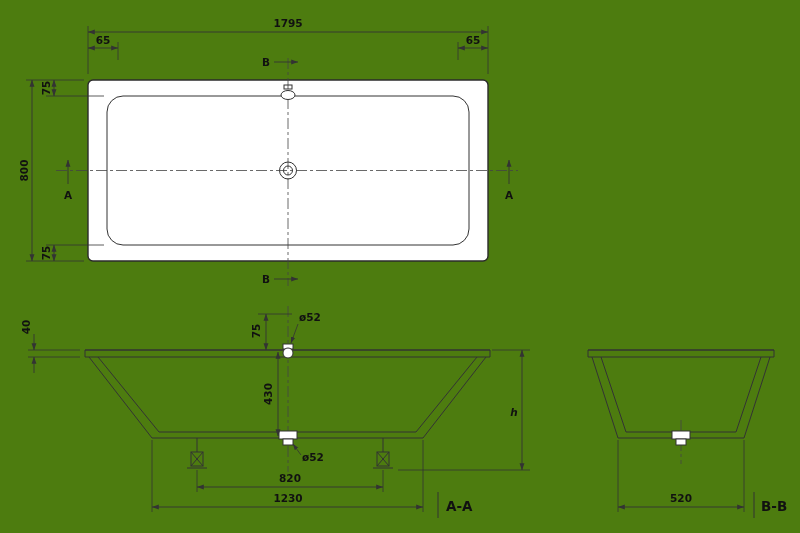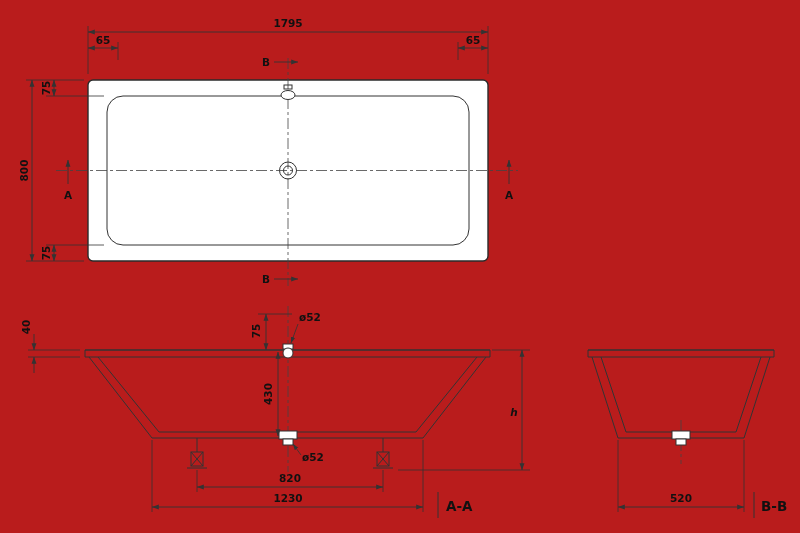--- a/index.html
+++ b/index.html
@@ -1,16 +1,16 @@
 <!DOCTYPE html>
 <html><head>
 <meta charset="utf-8">
 <style>
   html,body { margin:0; padding:0; background:#ffffff; }
-  .canvas-wrap { width:800px; height:533px; background:#b91c1c; position:relative; overflow:hidden; }
+  .canvas-wrap { width:800px; height:533px; background:#4d7c0f; position:relative; overflow:hidden; }
   svg { display:block; }
   .thin   { stroke:#333; stroke-width:1; fill:none; }
   .thick  { stroke:#2b2b2b; stroke-width:1.4; fill:#fff; }
   .cl     { stroke:#444; stroke-width:0.8; fill:none; stroke-dasharray:11 3 3 3; }
   .dim    { stroke:#333; stroke-width:0.9; fill:none; }
   .ext    { stroke:#333; stroke-width:0.8; fill:none; }
   .mask   { fill:#fff; stroke:#333; stroke-width:1; }
   text.t  { font-family:"DejaVu Sans","Liberation Sans",sans-serif; font-size:10.5px; font-weight:bold; fill:#111; text-anchor:middle; }
   text.label { font-family:"DejaVu Sans","Liberation Sans",sans-serif; font-size:13.5px; font-weight:bold; fill:#111; text-anchor:start; }
   text.hdim { font-style:italic; }

